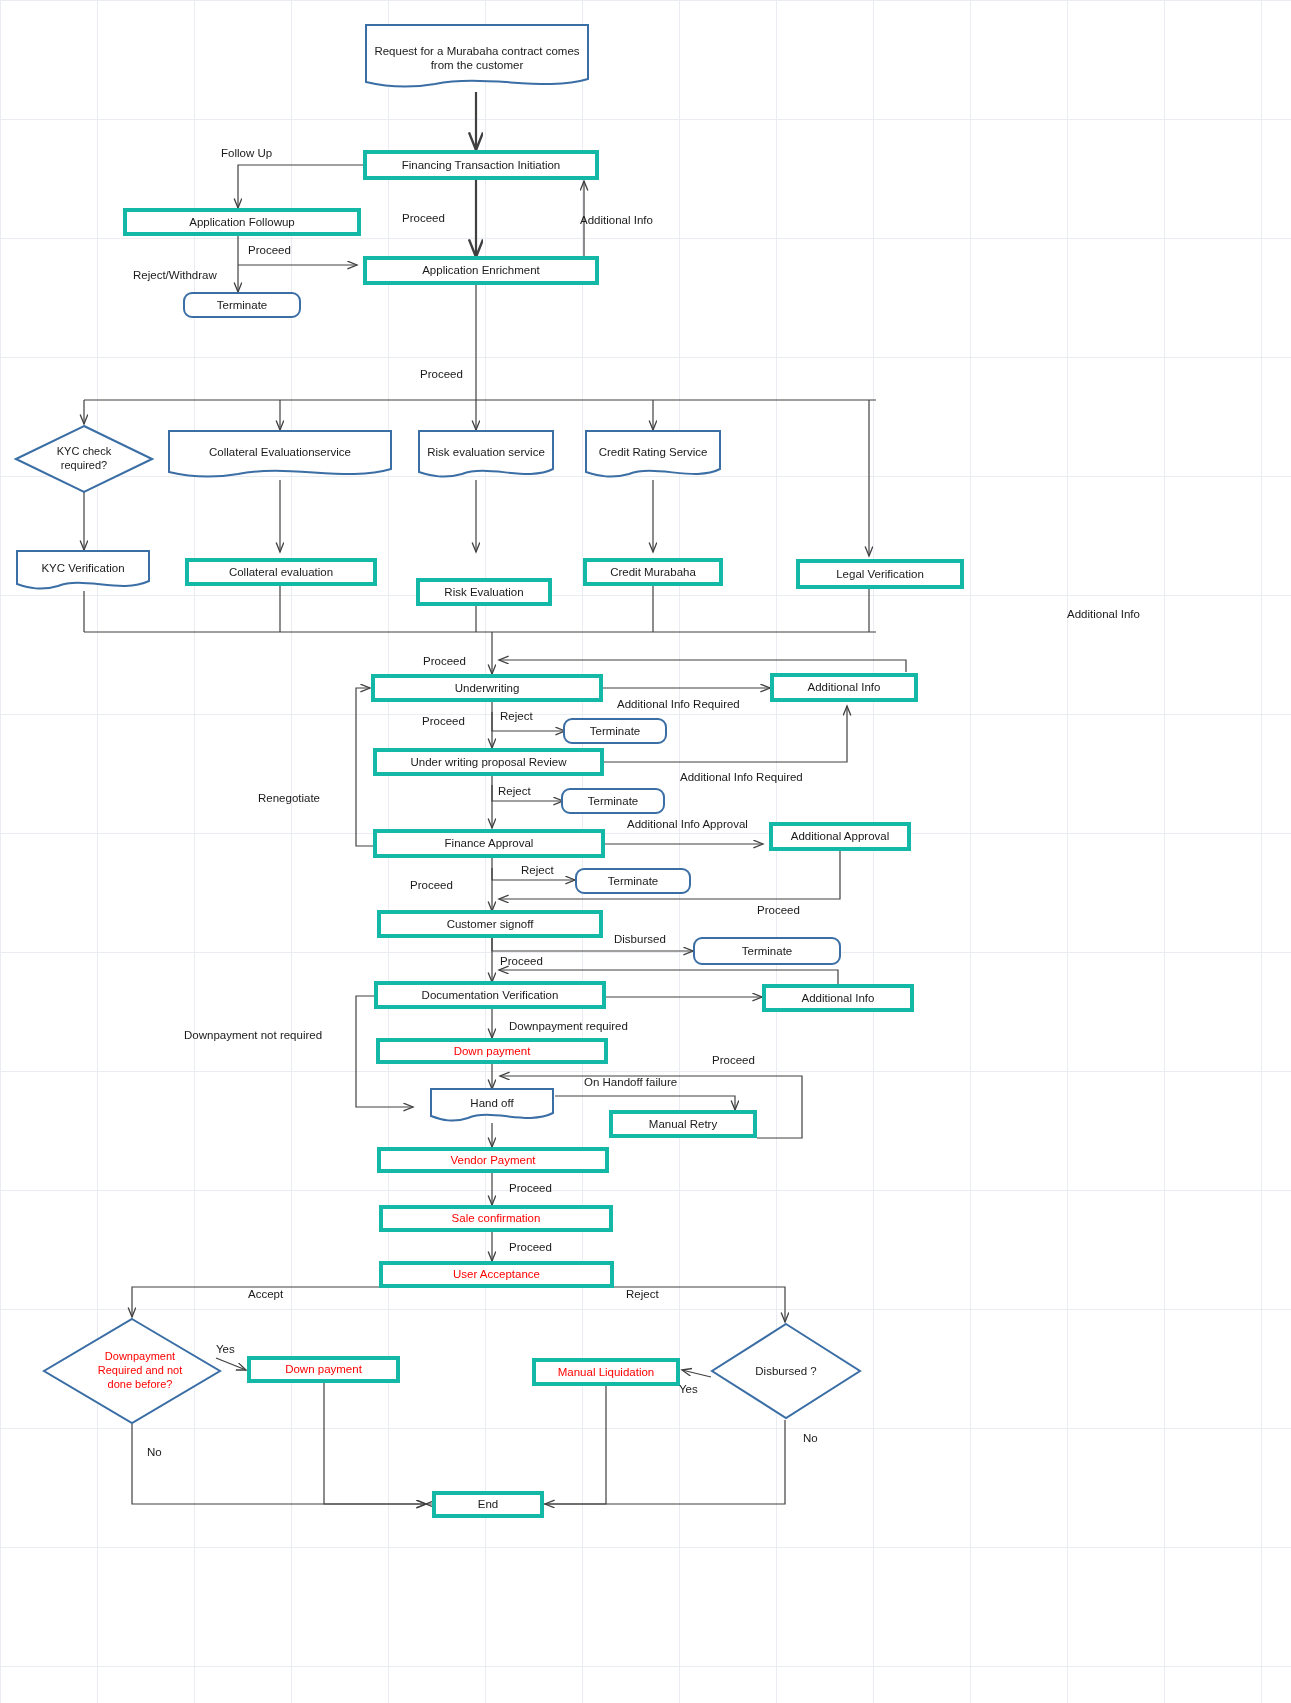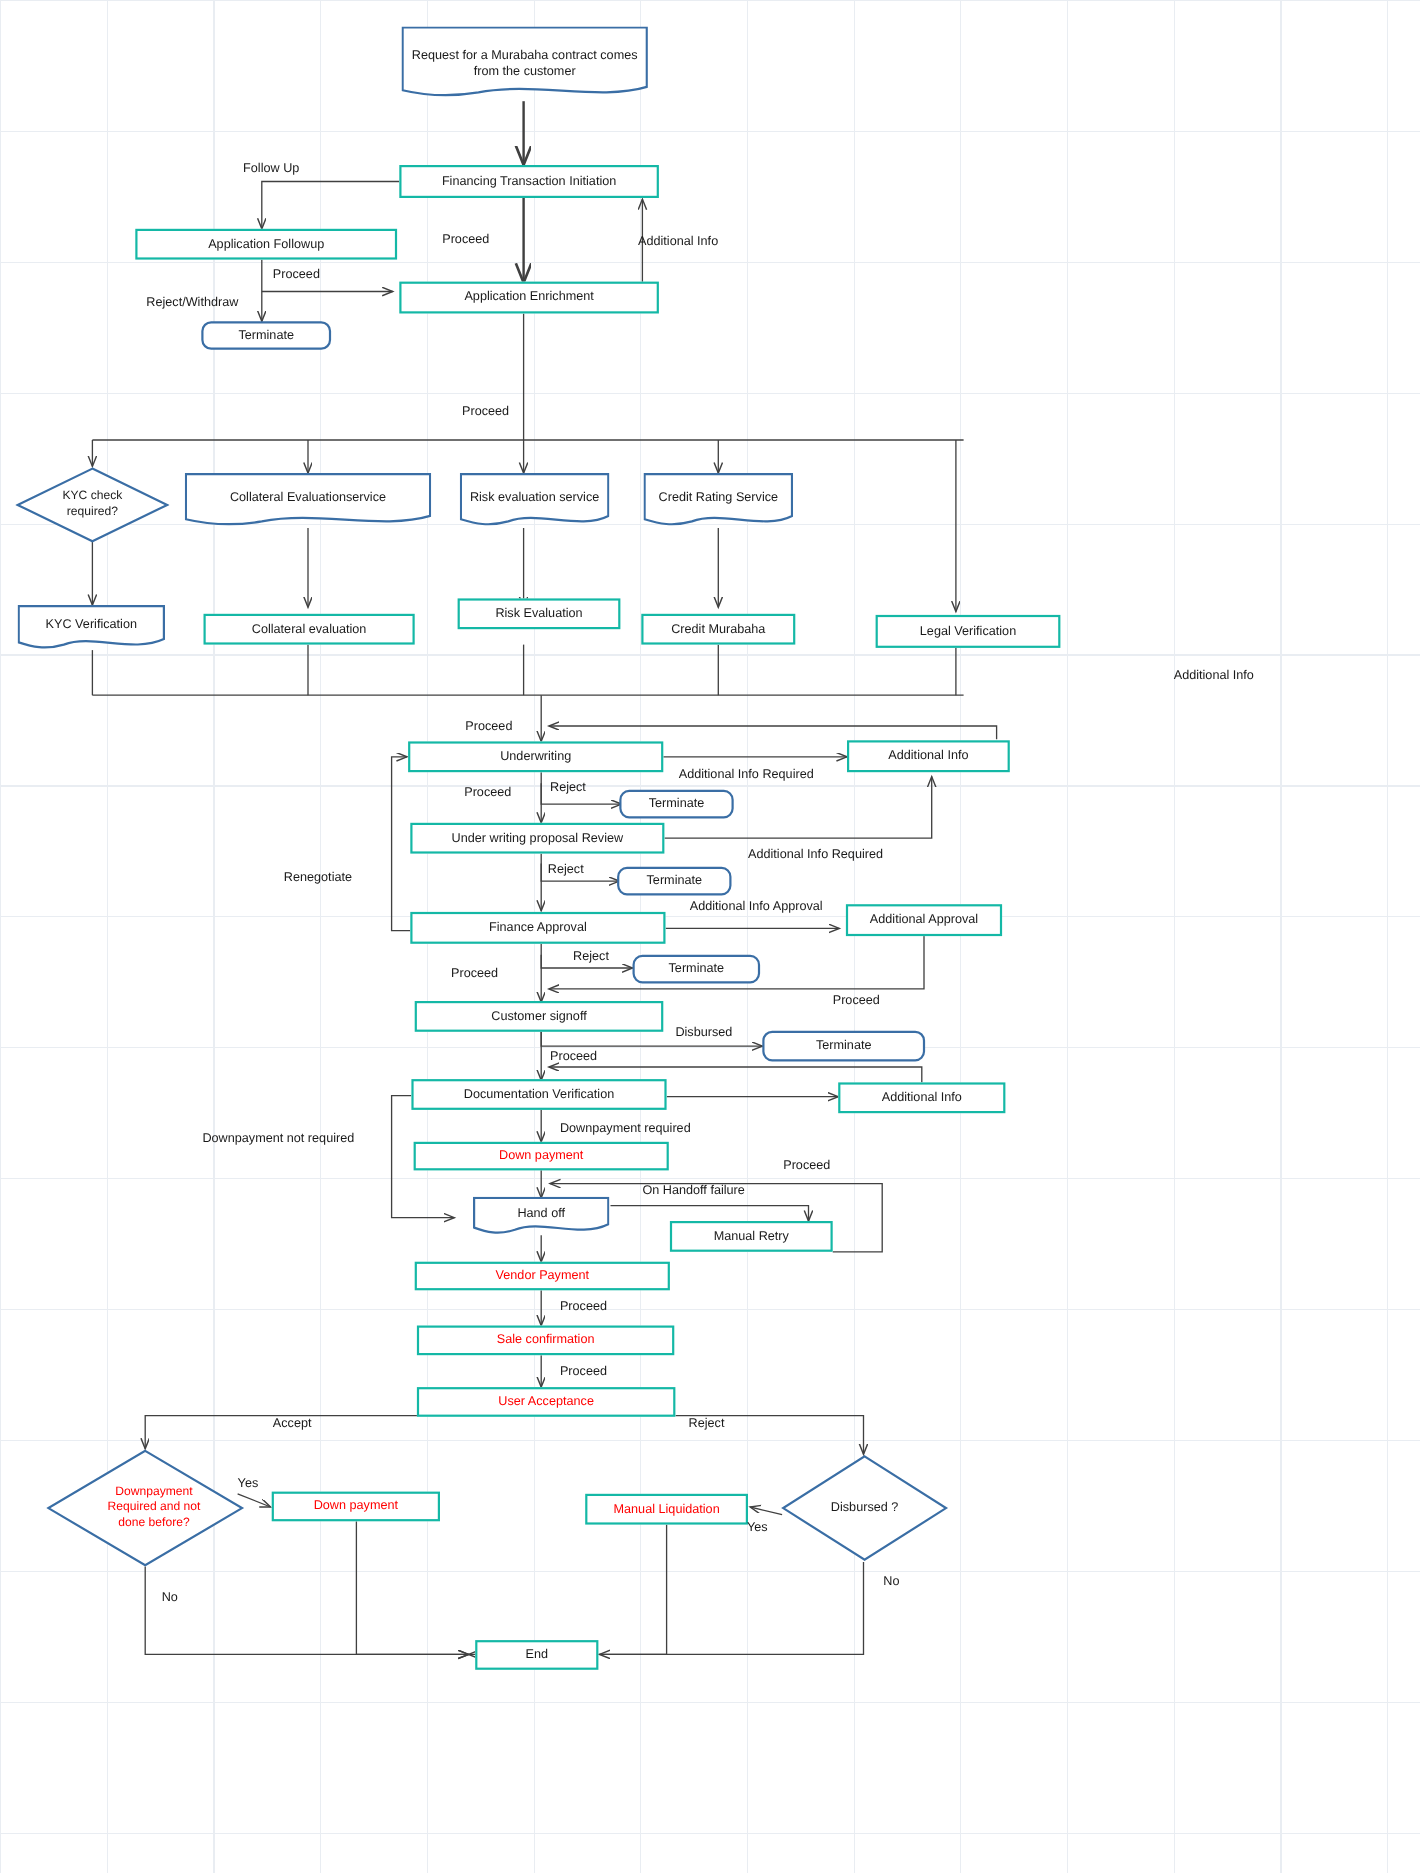--- a/index.html
+++ b/index.html
@@ -7,21 +7,21 @@
   #canvas{position:relative;width:1291px;height:1703px;background:#ffffff;overflow:hidden;}
   #grid{position:absolute;inset:0;
     background-image:
       repeating-linear-gradient(to right, #e9edf2 0 1px, transparent 1px 97px),
       repeating-linear-gradient(to bottom, #e9edf2 0 1px, transparent 1px 119px);
     pointer-events:none;}
   #edges{position:absolute;left:0;top:0;width:1291px;height:1703px;}
   .node{position:absolute;box-sizing:border-box;display:flex;align-items:center;
         justify-content:center;text-align:center;color:#1a1a1a;font-size:11.5px;
         line-height:1.25;background:#ffffff;}
-  .rect{border:2px solid #14b8a6;}
+  .rect{border:4px solid #14b8a6;}
   .round{border:2px solid #3a6ea5;border-radius:9px;}
   .red{color:#ff0000;}
   .doc{border:none;background:transparent;}
   .doc svg{position:absolute;left:0;top:0;}
   .doc .doclabel{position:relative;z-index:2;padding:0 8px;}
   .diamond{border:none;background:transparent;}
   .diamond svg{position:absolute;left:0;top:0;}
   .diamond .dlabel{position:relative;z-index:2;}
   .elabel{position:absolute;font-size:11.5px;color:#1a1a1a;white-space:nowrap;}
   .dleft{justify-content:flex-start;text-align:center;}
@@ -196,21 +196,21 @@
     <svg width="134" height="42" viewBox="0 0 134 42">
       <path d="M1,1 H133 V31 C105,44 68,26 42,36 C25,41 13,38 1,34 Z" fill="#ffffff" stroke="#3a6ea5" stroke-width="2"></path>
     </svg>
     <span class="doclabel" style="margin-bottom:6px;">KYC Verification</span>
   </div>
 
   <div class="node rect" style="left:185px;top:558px;width:192px;height:28px;">
     <span>Collateral  evaluation</span>
   </div>
 
-  <div class="node rect" style="left:416px;top:544px;width:148px;height:28px;">
+  <div class="node rect" style="left:416px;top:578px;width:136px;height:28px;">
     <span>Risk Evaluation</span>
   </div>
 
   <div class="node rect" style="left:583px;top:558px;width:140px;height:28px;">
     <span>Credit Murabaha</span>
   </div>
 
   <div class="node rect" style="left:796px;top:559px;width:168px;height:30px;justify-content:center;">
     <span>Legal Verification</span>
   </div>

